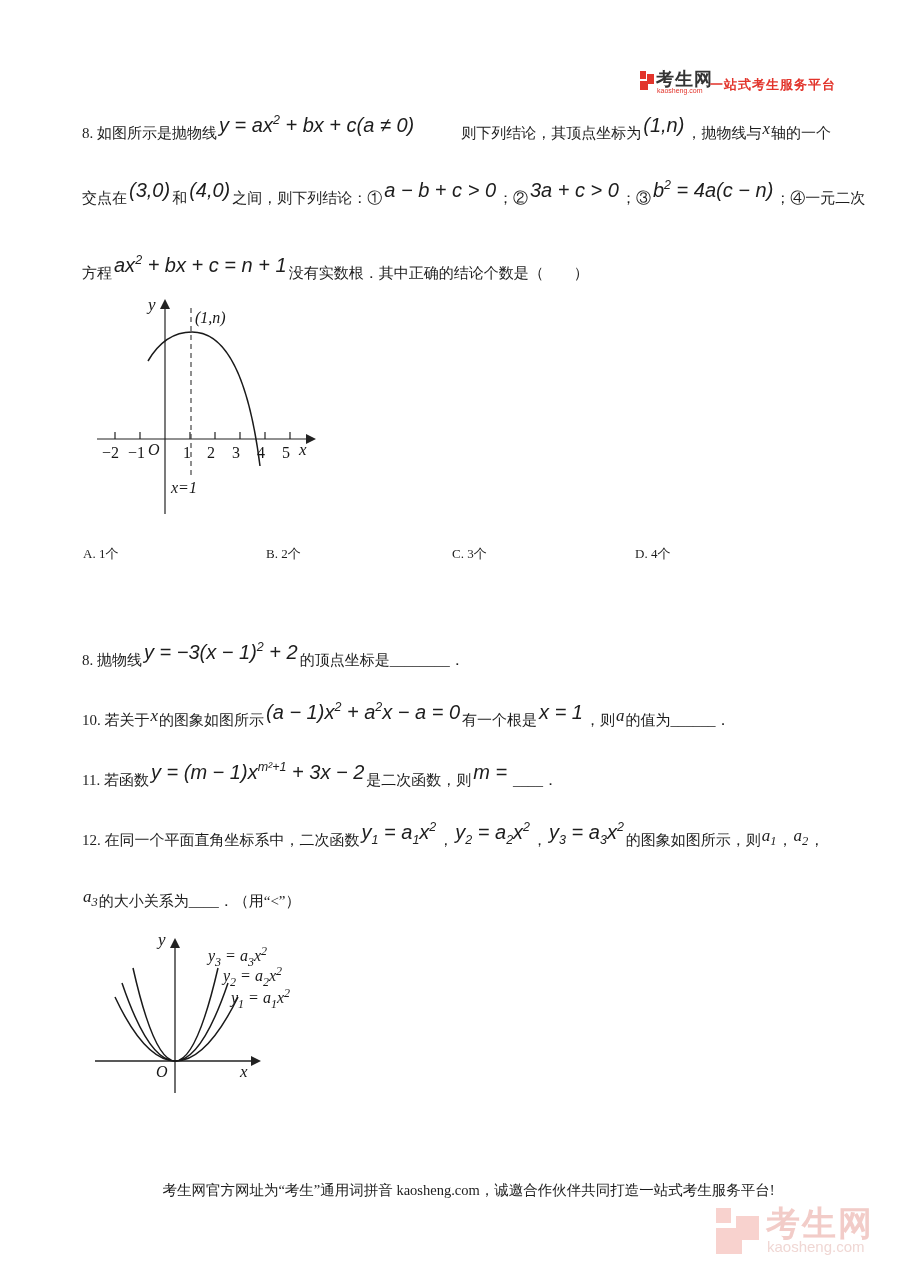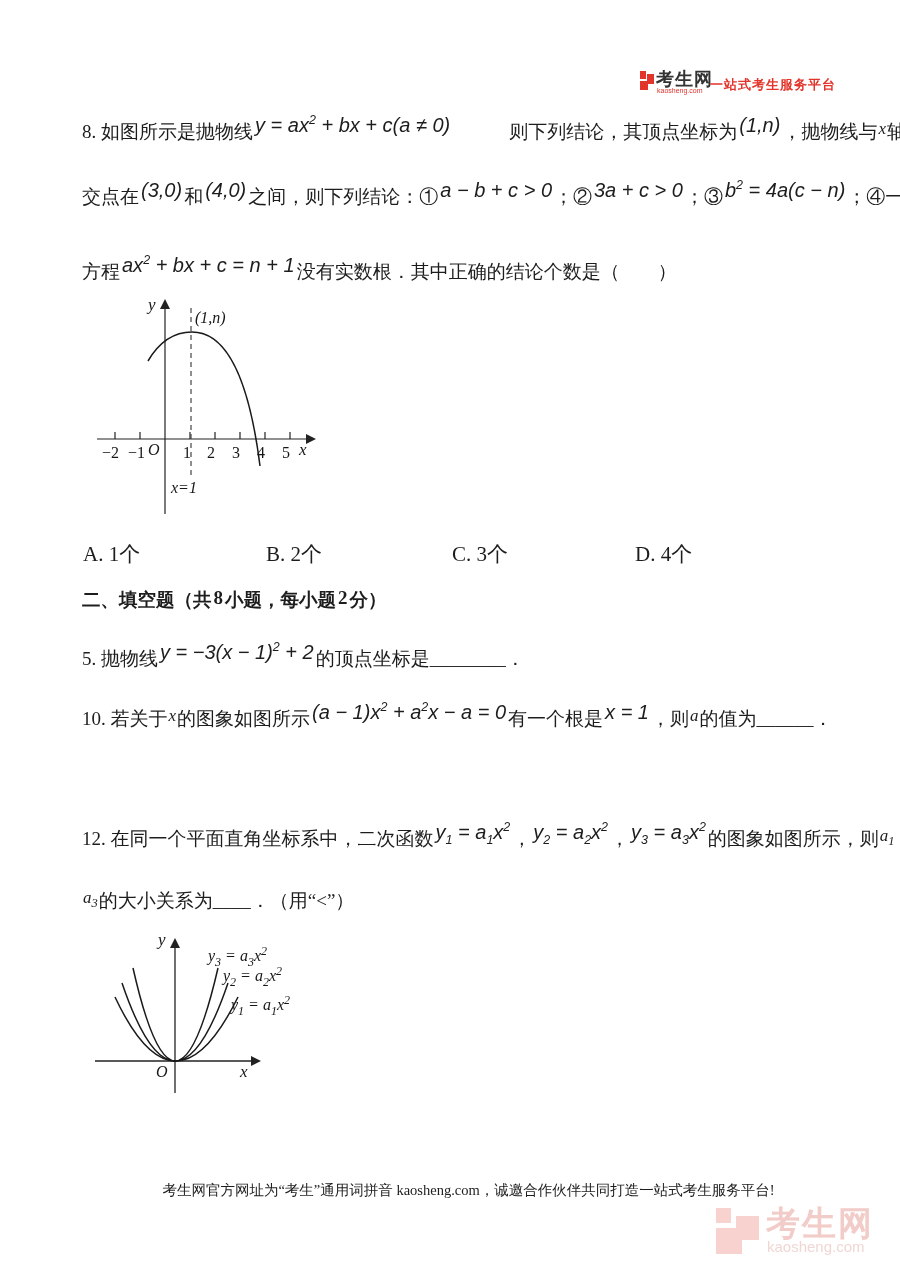--- a/index.html
+++ b/index.html
@@ -1,33 +1,33 @@
 <!DOCTYPE html>
 <html><head>
 <meta charset="utf-8">
 <style>
   html,body { margin:0; padding:0; background:#ffffff; }
   .page { position:relative; width:900px; height:1273px; background:#ffffff; overflow:hidden;
           font-family:"Liberation Serif", serif; color:#1d1d1d;padding-left:37px; }
 
   
   .line { position:absolute; left:82px; white-space:nowrap; line-height:30px; }
-  .run-text { font-size:19px; }
+  .run-text { font-size:15px; }
   .run-math { font-style:italic; font-size:20px; position:relative; top:-6px; padding:0 2px;
               font-family:Liberation Sans, sans-serif; }
   .run-math sup, .run-mvar sup { font-size:12.5px; font-style:italic; }
   .run-math sub, .run-mvar sub { font-size:12.5px; font-style:italic; }
   .run-mvar { font-style:italic; font-size:17px; position:relative; top:-4px; padding:0 1px;
               font-family:"Liberation Serif", serif; }
   .run-btext { font-family:"Liberation Sans", sans-serif; font-weight:bold; font-size:18.5px; }
   .run-num  { font-size:19px; font-weight:bold; position:relative; top:-2px; padding:0 2px; }
 
   
   .opts { position:absolute; left:0; top:539px; width:100%; height:30px; }
-  .opts span { position:absolute; font-size:21px; white-space:nowrap; line-height:30px; }
+  .opts span { position:absolute; font-size:13px; white-space:nowrap; line-height:30px; }
 
   
   .figure { position:absolute; }
   .figure svg { position:absolute; left:0; top:0; }
   .glabel { position:absolute; font-size:16px; white-space:nowrap; line-height:18px; color:#171717; }
   .it { font-style:italic; font-family:"Liberation Serif", serif; }
   .glabel sup { font-size:12px; } .glabel sub { font-size:12px; }
 
   
   .brand { position:absolute; left:640px; top:68px; width:250px; height:32px; }
@@ -111,43 +111,43 @@
     <span class="glabel it" style="left:76px; top:181px">x=1</span>
   </div>
 
   <div class="opts">
     <span style="left:83px">A. 1个</span>
     <span style="left:266px">B. 2个</span>
     <span style="left:452px">C. 3个</span>
     <span style="left:635px">D. 4个</span>
   </div>
 
-  <div class="line" style="top:585px"><span class="run-btext">二、填空题（共</span><span class="run-num">8</span><span class="run-btext">小题，每小题</span><span class="run-num">2</span><span class="run-btext">分）</span></div>
 
-  <div class="line" style="top:638px"><span class="run-text">5. 抛物线</span><span class="run-math">y = −3(x − 1)<sup>2</sup> + 2</span><span class="run-text">的顶点坐标是________．</span></div>
+  <div class="line" style="top:638px"><span class="run-text">8. 抛物线</span><span class="run-math">y = −3(x − 1)<sup>2</sup> + 2</span><span class="run-text">的顶点坐标是________．</span></div>
   <div class="line" style="top:698px"><span class="run-text">10. 若关于</span><span class="run-mvar">x</span><span class="run-text">的图象如图所示</span><span class="run-math">(a − 1)x<sup>2</sup> + a<sup>2</sup>x − a = 0</span><span class="run-text">有一个根是</span><span class="run-math">x = 1</span><span class="run-text">，则</span><span class="run-mvar">a</span><span class="run-text">的值为______．</span></div>
+  <div class="line" style="top:758px"><span class="run-text">11. 若函数</span><span class="run-math">y = (m − 1)x<sup>m²+1</sup> + 3x − 2</span><span class="run-text">是二次函数，则</span><span class="run-math">m =</span><span class="run-text"> ____．</span></div>
   <div class="line" style="top:818px"><span class="run-text">12. 在同一个平面直角坐标系中，二次函数</span><span class="run-math">y<sub>1</sub> = a<sub>1</sub>x<sup>2</sup></span><span class="run-text">，</span><span class="run-math">y<sub>2</sub> = a<sub>2</sub>x<sup>2</sup></span><span class="run-text">，</span><span class="run-math">y<sub>3</sub> = a<sub>3</sub>x<sup>2</sup></span><span class="run-text">的图象如图所示，则</span><span class="run-mvar">a<sub>1</sub></span><span class="run-text">，</span><span class="run-mvar">a<sub>2</sub></span><span class="run-text">，</span></div>
   <div class="line" style="top:886px"><span class="run-mvar">a<sub>3</sub></span><span class="run-text">的大小关系为____．（用“&lt;”）</span></div>
 
   <div class="figure" style="left:95px; top:935px; width:220px; height:165px">
     <svg width="220" height="165" viewBox="0 0 220 165">
       <line x1="80" y1="6" x2="80" y2="158" stroke="#222" stroke-width="1.3"></line>
       <polygon points="75,13 80,3 85,13" fill="#222"></polygon>
       <line x1="0" y1="126" x2="159" y2="126" stroke="#222" stroke-width="1.3"></line>
       <polygon points="156,121 166,126 156,131" fill="#222"></polygon>
       <path d="M38,33 Q80,219 123,33" fill="none" stroke="#1a1a1a" stroke-width="1.5"></path>
       <path d="M27,48 Q80,204 133,48" fill="none" stroke="#1a1a1a" stroke-width="1.5"></path>
       <path d="M20,62 Q80,190 143,62" fill="none" stroke="#1a1a1a" stroke-width="1.5"></path>
     </svg>
     <span class="glabel it" style="left:63px; top:-4px; font-size:17px">y</span>
     <span class="glabel it" style="left:145px; top:128px; font-size:17px">x</span>
     <span class="glabel it" style="left:61px; top:128px">O</span>
     <span class="glabel it" style="left:113px; top:7px">y<sub>3</sub> = a<sub>3</sub>x<sup>2</sup></span>
     <span class="glabel it" style="left:128px; top:27px">y<sub>2</sub> = a<sub>2</sub>x<sup>2</sup></span>
-    <span class="glabel it" style="left:136px; top:56px">y<sub>1</sub> = a<sub>1</sub>x<sup>2</sup></span>
+    <span class="glabel it" style="left:136px; top:49px">y<sub>1</sub> = a<sub>1</sub>x<sup>2</sup></span>
   </div>
 
 
   <div class="footer">考生网官方网址为“考生”通用词拼音 kaosheng.com，诚邀合作伙伴共同打造一站式考生服务平台!</div>
 
   <div class="wm">
     <span class="bico">
         <i class="b1"></i>
         <i class="b2"></i>
         <i class="b3"></i>

